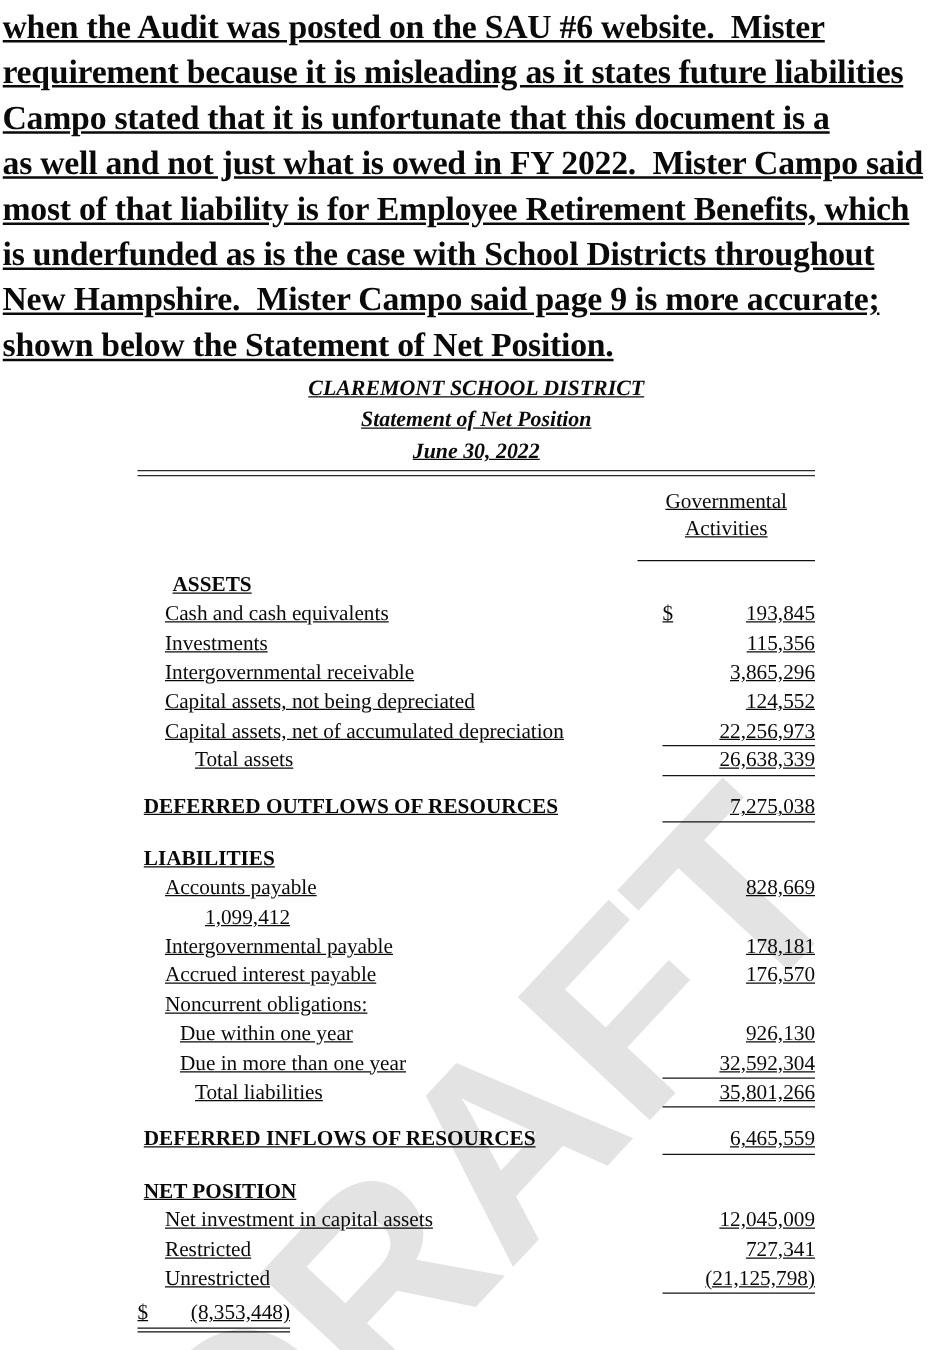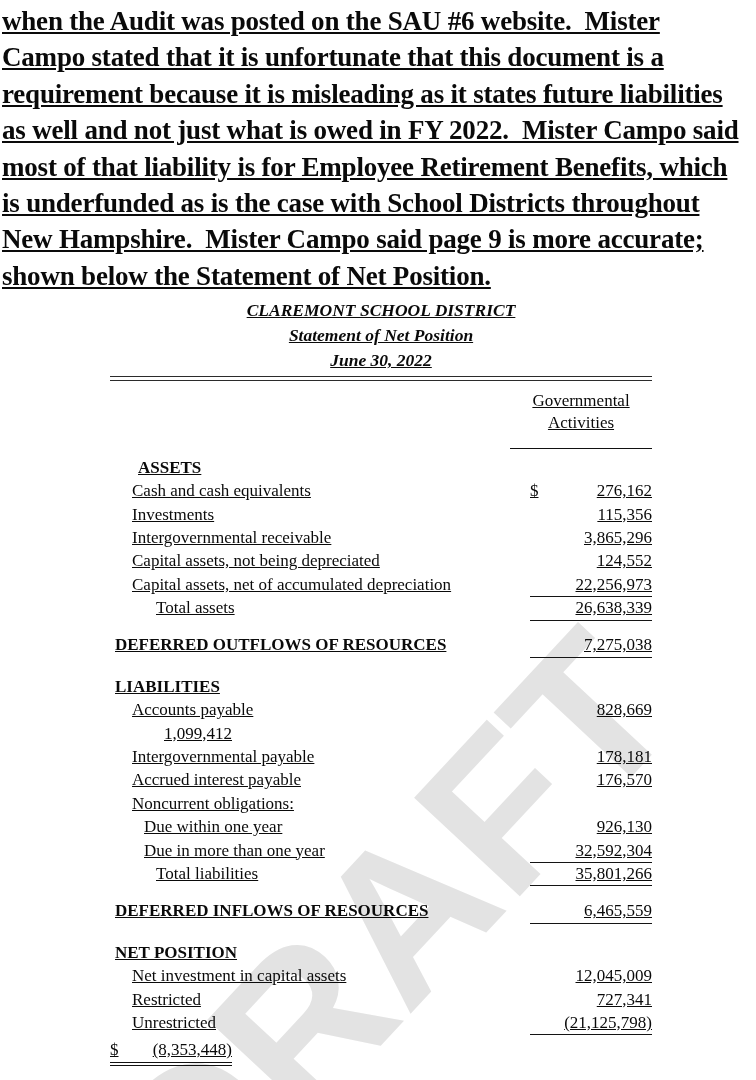--- a/index.html
+++ b/index.html
@@ -93,22 +93,22 @@
 <body>
 
 <div class="page">
 
   <div class="watermark">DRAFT</div>
 
   <div class="content">
 
     <div class="para">
       <div class="pline">when the Audit was posted on the SAU #6 website.  Mister</div>
+      <div class="pline">requirement because it is misleading as it states future liabilities</div>
       <div class="pline">Campo stated that it is unfortunate that this document is a</div>
-      <div class="pline">requirement because it is misleading as it states future liabilities</div>
       <div class="pline">as well and not just what is owed in FY 2022.  Mister Campo said</div>
       <div class="pline">most of that liability is for Employee Retirement Benefits, which</div>
       <div class="pline">is underfunded as is the case with School Districts throughout</div>
       <div class="pline">New Hampshire.  Mister Campo said page 9 is more accurate;</div>
       <div class="pline">shown below the Statement of Net Position.</div>
     </div>
 
     <div class="statement">
 
       <div class="title">CLAREMONT SCHOOL DISTRICT</div>
@@ -125,21 +125,21 @@
       </div>
 
       <div class="row hdr pl-h mt-assets">
         <div class="label">ASSETS</div>
         <div class="val"></div>
       </div>
       <div class="row pl-i">
         <div class="label">Cash and cash equivalents</div>
         <div class="val money">
           <span>$</span>
-          <span>276,162</span>
+          <span>193,845</span>
         </div>
       </div>
       <div class="row pl-i">
         <div class="label">Investments</div>
         <div class="val">115,356</div>
       </div>
       <div class="row pl-i">
         <div class="label">Intergovernmental receivable</div>
         <div class="val">3,865,296</div>
       </div>

